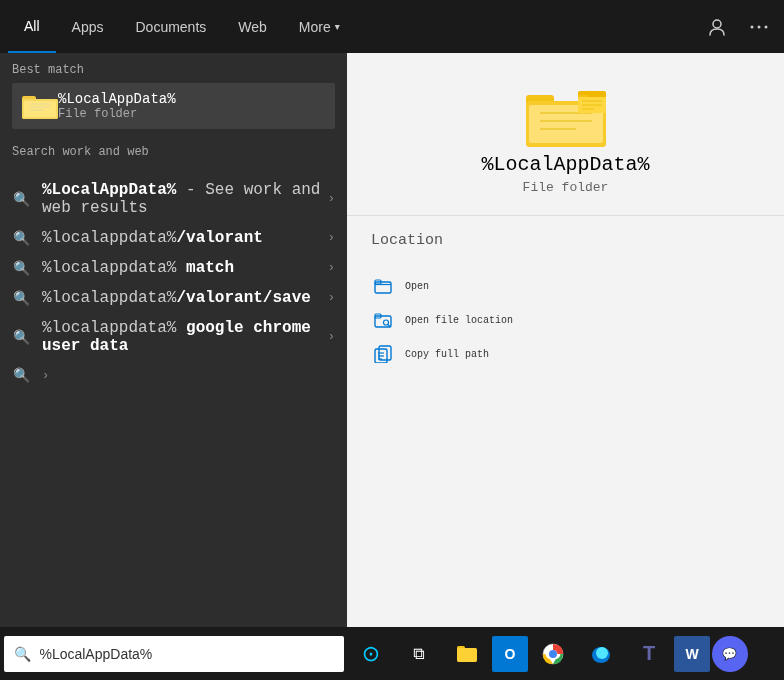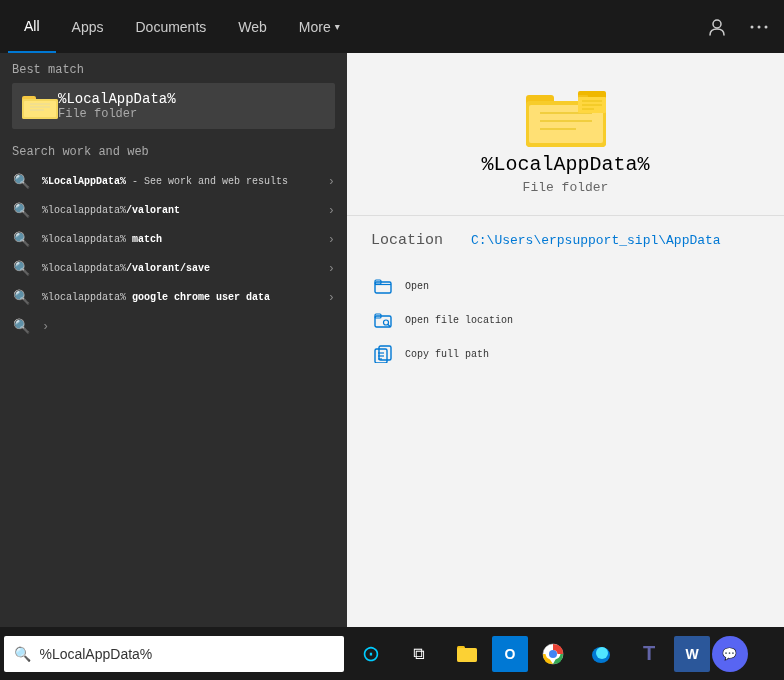--- a/index.html
+++ b/index.html
@@ -85,40 +85,40 @@
       color: #aaa;
       font-size: 12px;
     }
 
     .search-web-section {
       padding: 10px 12px 4px 12px;
     }
     .search-web-label {
       color: #aaa;
       font-size: 12px;
-      margin-bottom: 4px;
+      margin-bottom: 12px;
     }
 
     .list-item {
       display: flex;
       align-items: center;
       padding: 6px 12px;
       cursor: pointer;
       position: relative;
     }
     .list-item .search-icon-small {
       color: #aaa;
       font-size: 14px;
       margin-right: 10px;
       width: 20px;
       text-align: center;
     }
     .list-item .item-text {
       color: #ccc;
-      font-size: 10px;
+      font-size: 16px;
       flex: 1;
     }
     .list-item .item-text .highlight {
       color: #fff;
       font-weight: 600;
     }
     .list-item .chevron {
       color: #888;
       font-size: 12px;
     }
@@ -381,21 +381,20 @@
       <line x1="56" y1="26" x2="68" y2="26" stroke="#e0b800" stroke-width="1" opacity="0.7"></line>
     </svg>
 
     <div class="result-title">%LocalAppData%</div>
     <div class="result-subtitle">File folder</div>
 
     <div class="divider"></div>
 
     <div class="meta-row">
       <span class="meta-label">Location</span>
-      <a class="meta-value">C:\Users\erpsupport_sipl\AppData</a>
     </div>
 
     <div class="action-list">
 
       <div class="action-item">
         <span class="action-icon">
           <svg width="18" height="18" viewBox="0 0 18 18" fill="none">
             <rect x="1" y="5" width="16" height="11" rx="1.5" stroke="#0078d4" stroke-width="1.4" fill="none"></rect>
             <path d="M1 7.5h16" stroke="#0078d4" stroke-width="1.2"></path>
             <rect x="1" y="3" width="6" height="4" rx="1" stroke="#0078d4" stroke-width="1.2" fill="none"></rect>

